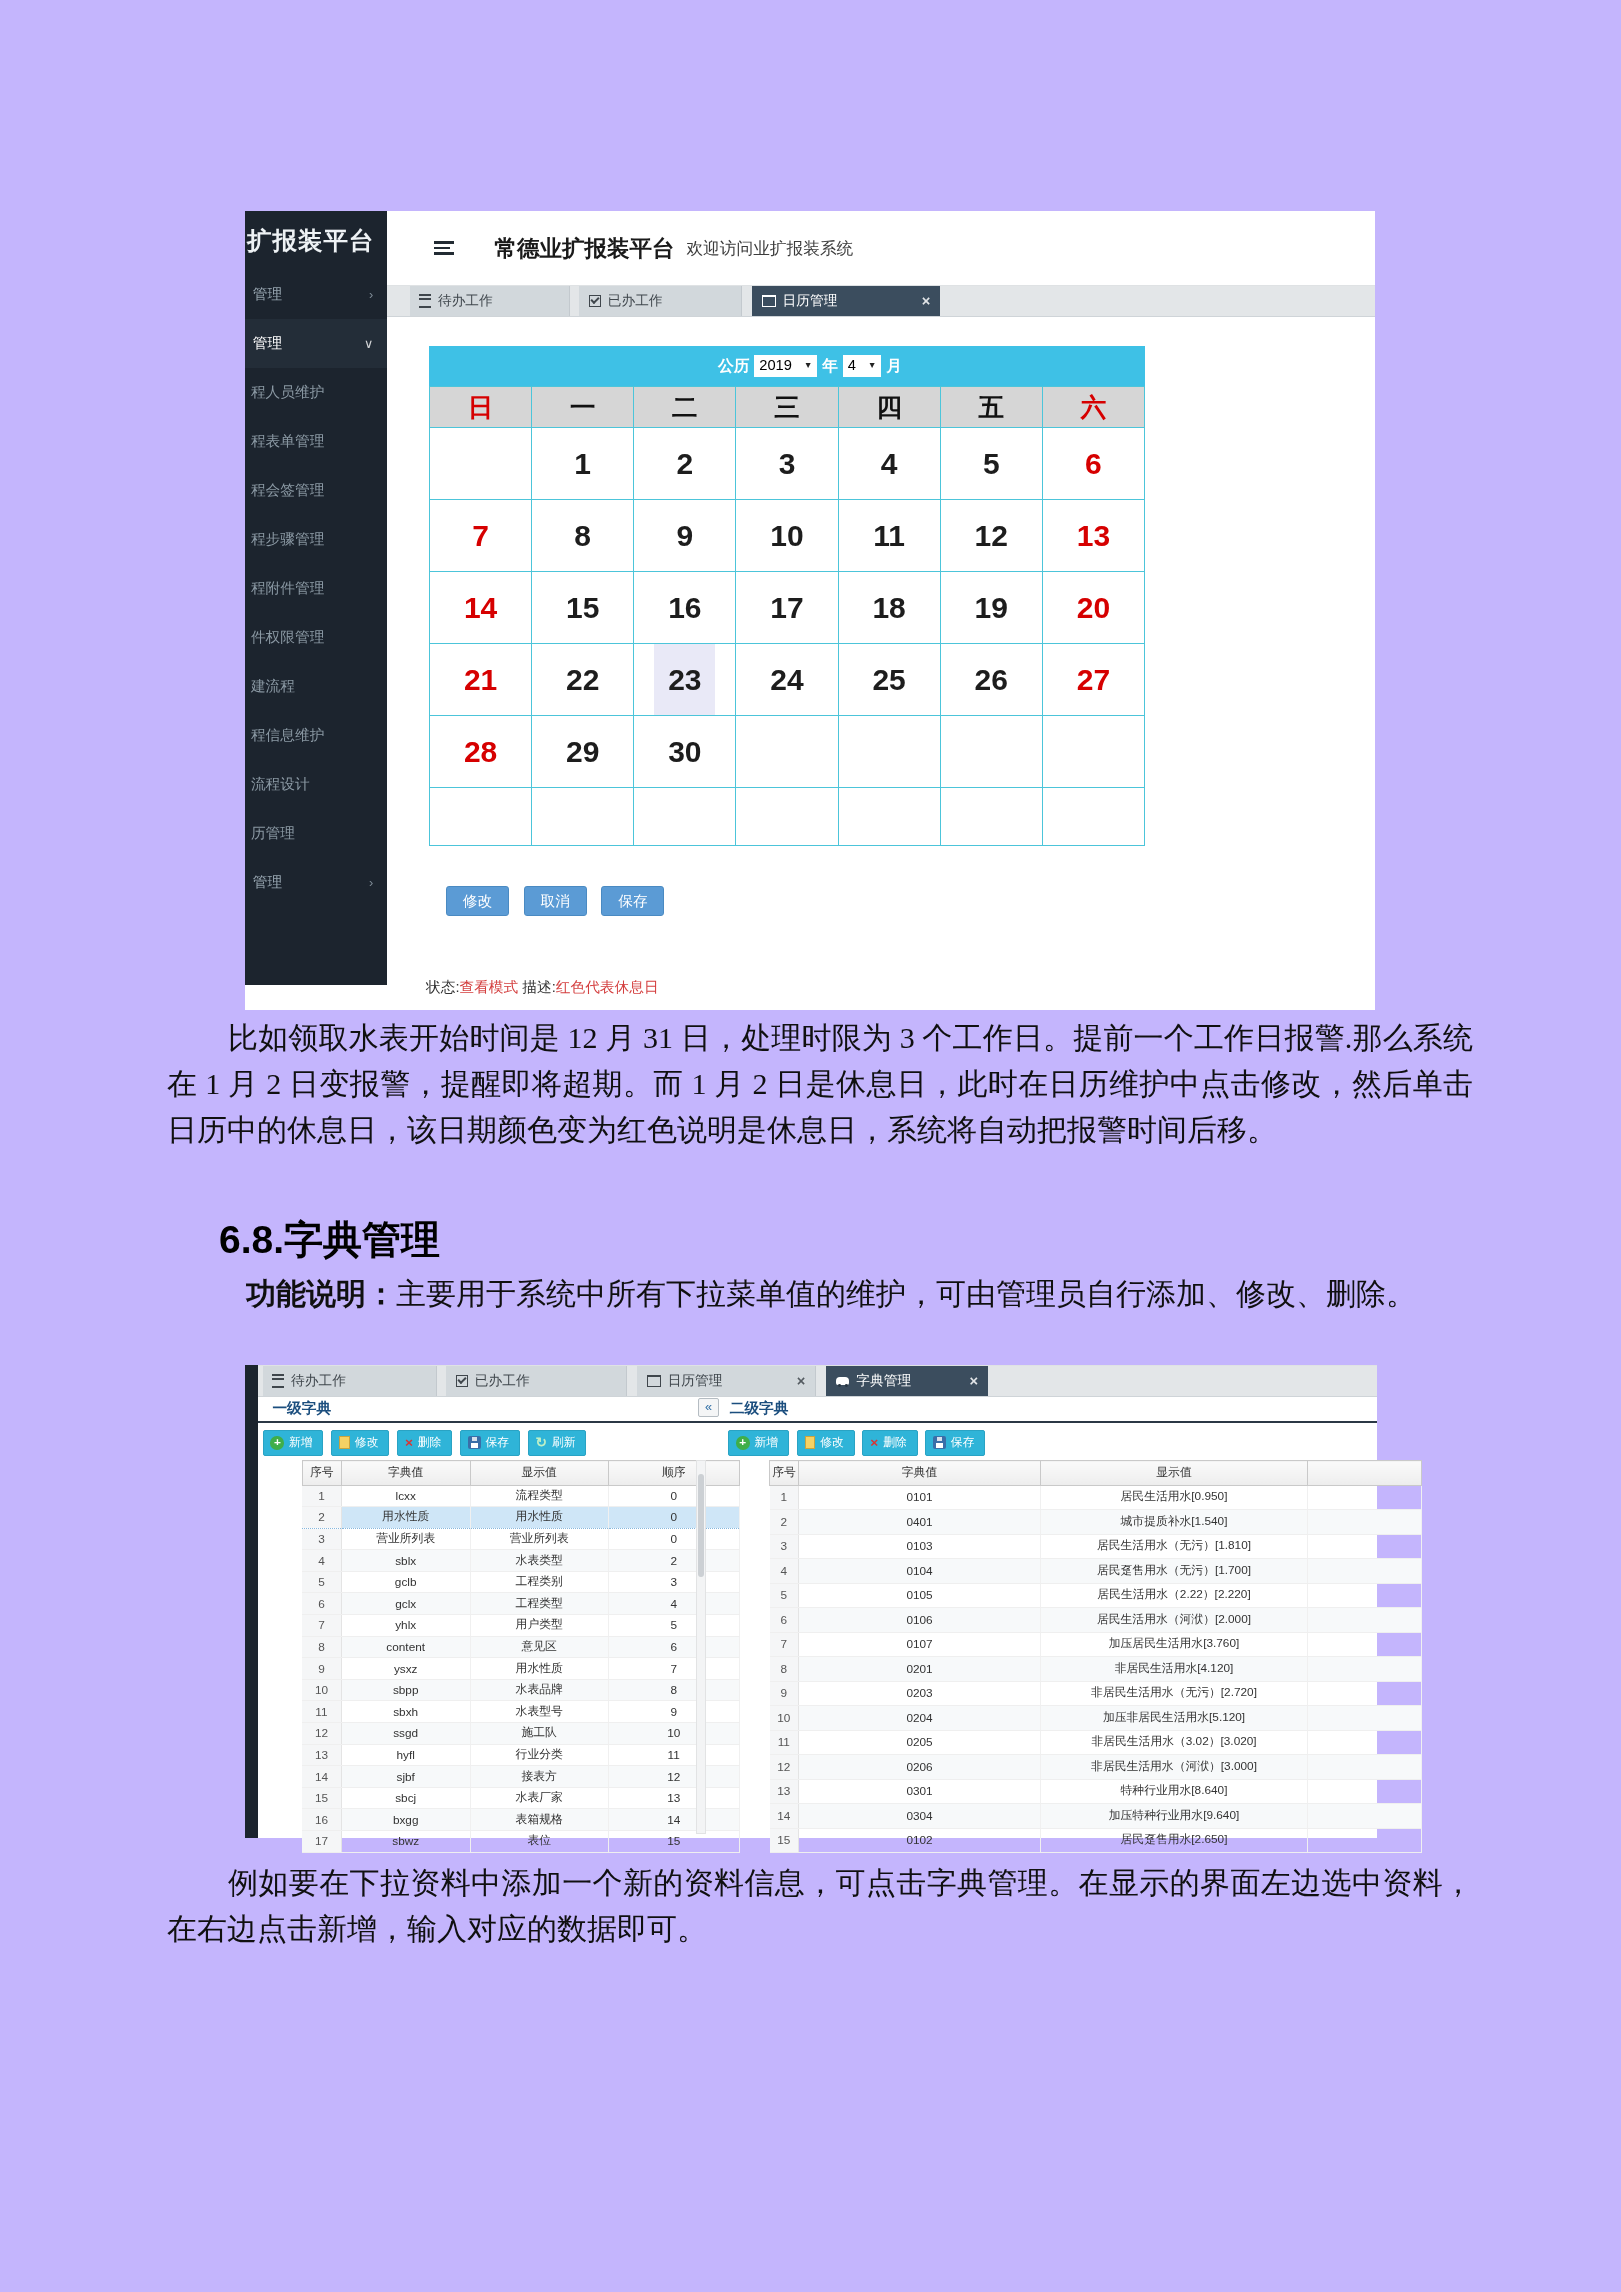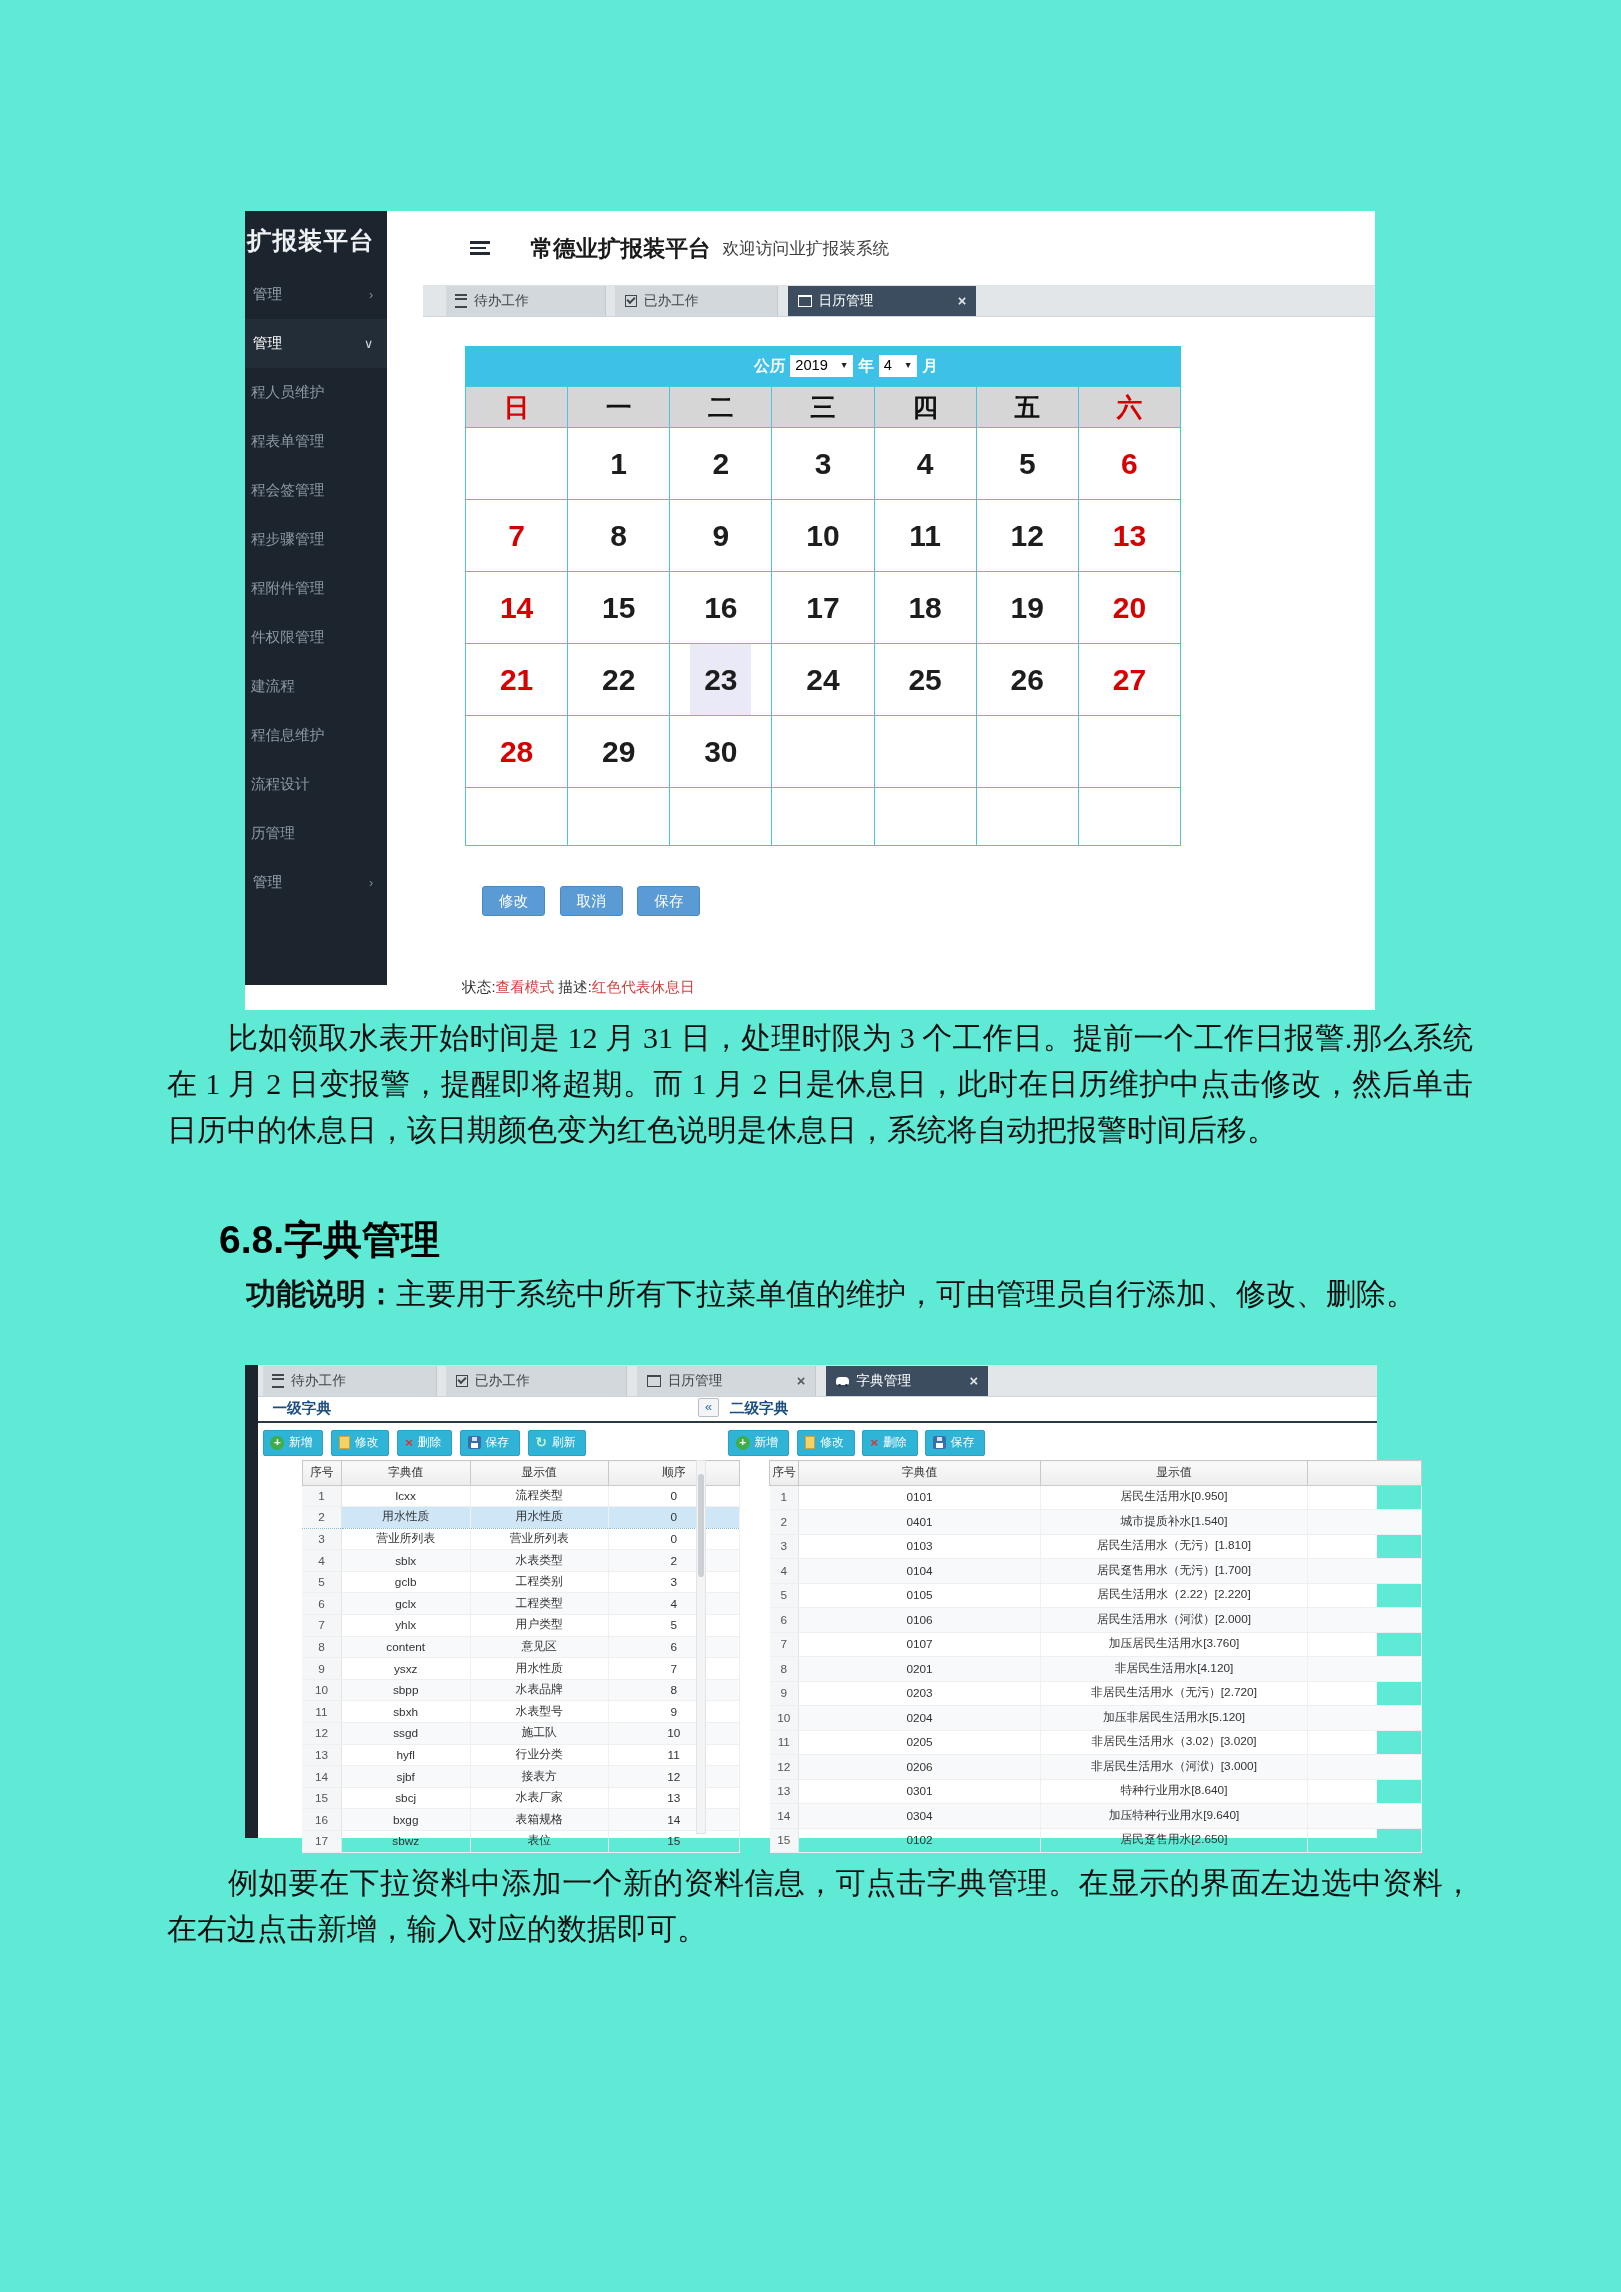--- a/index.html
+++ b/index.html
@@ -1,16 +1,16 @@
 <!DOCTYPE html>
 <html style="--banner_cyan: #3ec1e6; --grid_cyan: #4cc5da; --holiday_red: #d60000; --btnblue: #5b9bd5; --tabactive: #3b4d5e; --toolcyan: #2fb4d8; --selrow: #cfe6f7; --ptitle: #1b4e7e; --sidebg: #1c242e; --statusred: #d43f3f; --selday: #e9e9f7;"><head>
 <meta charset="utf-8">
 <style>
   html,body{margin:0;padding:0;background:#fff;}
-  .page{position:relative;width:1621px;height:2293px;background:#5eead4;overflow:hidden;
+  .page{position:relative;width:1621px;height:2293px;background:#c4b5fd;overflow:hidden;
         font-family:"Liberation Sans",sans-serif;}
 
   
   .doc{position:absolute;left:167px;width:1306px;margin:0;
        font-family:"Liberation Serif",serif;font-size:30px;line-height:46px;color:#101010;
        text-indent:61px;text-align:justify;}
   .p1{top:1015px;} .p2{top:1271px;} .p3{top:1860px;}
   .p2 b{font-family:Liberation Serif, serif;margin-left:18px;}
   .doc-h{position:absolute;left:219px;top:1213px;margin:0;
          font-family:"Liberation Sans",sans-serif;font-weight:bold;font-size:39px;color:#000;}
@@ -41,21 +41,21 @@
   .s1-side{position:absolute;left:0;top:0;width:142px;height:774px;
            background:var(--sidebg,#1c242e);overflow:hidden;color:#8b99a4;}
   .side-logo{height:59px;display:flex;align-items:center;padding-left:2px;
              color:#eef2f5;font-size:24.5px;font-weight:bold;white-space:nowrap;letter-spacing:1px;}
   .side-group,.side-sub{height:49px;display:flex;align-items:center;font-size:14.7px;white-space:nowrap;}
   .side-group{justify-content:space-between;padding:0 13.7px 0 7.8px;color:#97a5b0;}
   .side-group.active{color:#ffffff;background:#232d38;}
   .side-sub{padding-left:5.9px;color:#8b99a4;}
   .chev{font-size:12.7px;opacity:.8;}
 
-  .s1-main{position:absolute;left:142px;top:0;right:0;height:799px;background:#fff;margin-left:36px;}
+  .s1-main{position:absolute;left:142px;top:0;right:0;height:799px;background:#fff;}
   .s1-head{height:74px;display:flex;align-items:center;padding-left:47px;}
   .hamburger{width:19.6px;height:13.7px;display:inline-flex;flex-direction:column;justify-content:space-between;margin-right:41px;}
   .hamburger i{display:block;height:2.9px;background:#222b33;}
   .hamburger i:nth-child(2){width:80%;}
   .s1-title{font-size:22.5px;font-weight:bold;color:#1a1a1a;white-space:nowrap;}
   .s1-sub{font-size:16.7px;color:#3c3c3c;margin-left:11.8px;white-space:nowrap;}
   #s1tabs{left:0;right:0;top:74px;padding-left:22.5px;}
   #s1tabs .tab:nth-child(1){width:160px;} #s1tabs .tab:nth-child(2){width:163px;}
   #s1tabs .tab:nth-child(3){width:188px;}
 

